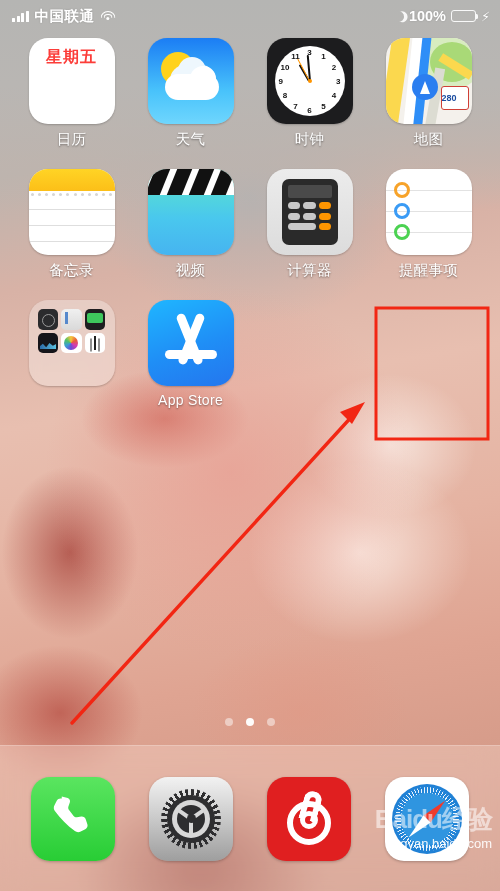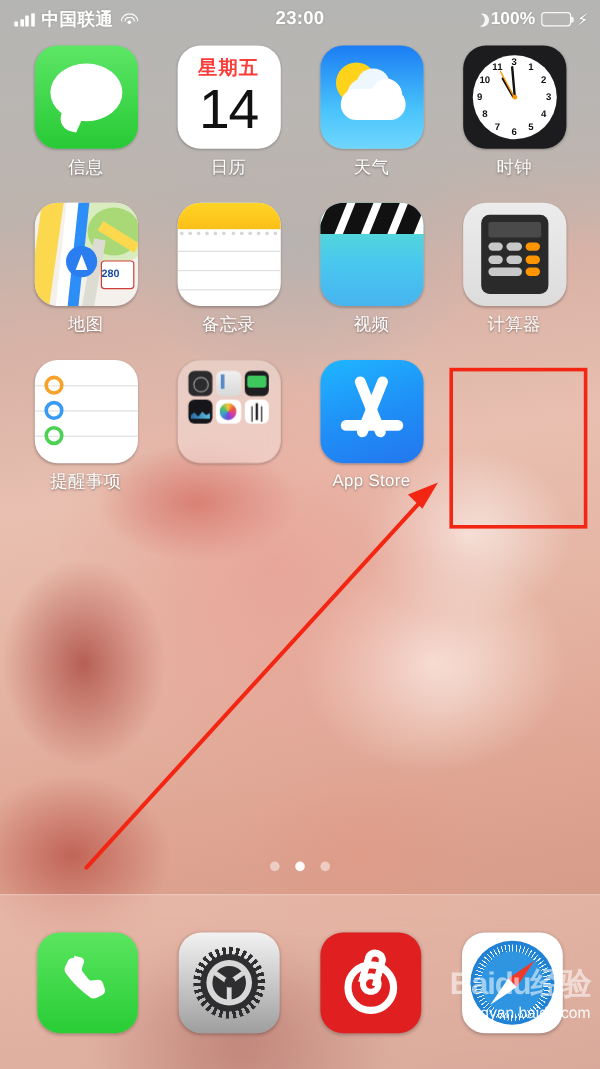--- a/index.html
+++ b/index.html
@@ -250,43 +250,34 @@
         <i></i>
         <i></i>
       </span>
     <span class="carrier">中国联通</span>
     <span class="wifi">
         <span></span>
         <span></span>
         <span></span>
       </span>
   </div>
-  <div class="sb-center">23:00</div>
   <div class="sb-right">
     <span class="moon"></span>
     <span class="pct">100%</span>
     <span class="battery"><span class="fill"></span></span>
     <span class="bolt">⚡</span>
   </div>
 </div>
 
 <div id="app-grid">
 
-  <div class="app">
-    <div class="icon ic-messages">
-      <span class="bubble"></span>
-        <span class="tail"></span>
-    </div>
-    <div class="label">信息</div>
-  </div>
 
   <div class="app">
     <div class="icon ic-calendar">
       <div class="cal-day">星期五</div>
-      <div class="cal-num">14</div>
     </div>
     <div class="label">日历</div>
   </div>
 
   <div class="app">
     <div class="icon ic-weather">
       <span class="sun"></span>
         <span class="cloud2"></span>
         <span class="cloud1"></span>
       <span class="cloud4"></span>

